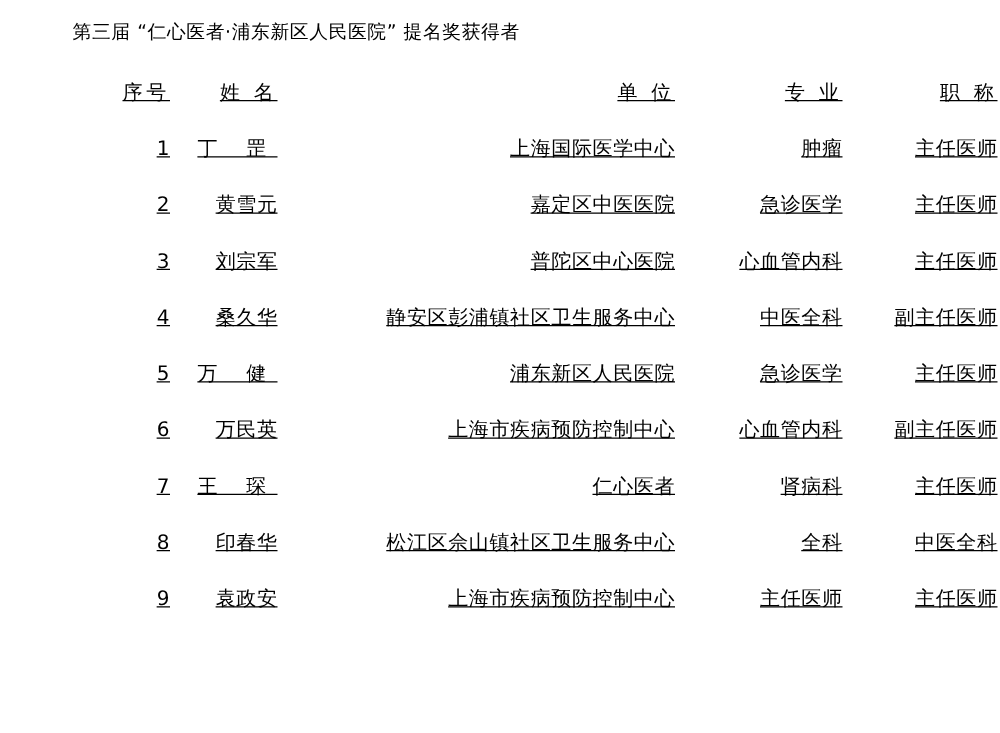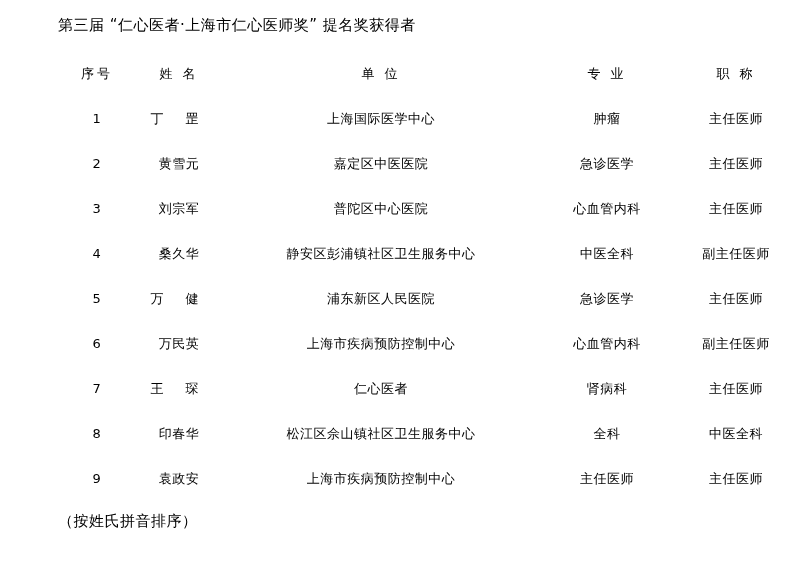--- a/index.html
+++ b/index.html
@@ -36,29 +36,30 @@
     table-layout: fixed;
   }
   table.award-table col.c-no    { width: 78px; }
   table.award-table col.c-name  { width: 86px; }
   table.award-table col.c-org   { width: 318px; }
   table.award-table col.c-major { width: 134px; }
   table.award-table col.c-title { width: 124px; }
 
   table.award-table th,
   table.award-table td {
-    font-size: 13px;
+    font-size: 16px;
     line-height: 20px;
-    text-align: center;
+    text-align: right;
     vertical-align: middle;
     padding: 0;
     height: 45px;
     font-weight: normal;
     white-space: nowrap;
     letter-spacing: 0.5px;
+    text-decoration: underline;
   }
   table.award-table thead th {
     height: 44px;
     letter-spacing: 3px;
   }
   th.h-no, td.d-no { letter-spacing: 3px; }
   th.h-name, th.h-org, th.h-major, th.h-title { letter-spacing: 3px; }
 
   td.d-name {
     letter-spacing: 0.5px;
@@ -73,21 +74,21 @@
     margin-top: 10px;
     letter-spacing: 0.5px;
     white-space: nowrap;
   }
 </style>
 </head>
 <body>
 
 <div class="page">
 
-  <div class="doc-title">第三届 “仁心医者·上海市仁心医师奖” 提名奖获得者</div>
+  <div class="doc-title">第三届 “仁心医者·浦东新区人民医院” 提名奖获得者</div>
 
   <table class="award-table">
     <colgroup>
       <col class="c-no">
         <col class="c-name">
         <col class="c-org">
         <col class="c-major">
         <col class="c-title">
     </colgroup>
     <thead>
@@ -159,15 +160,14 @@
         <tr>
           <td class="d-no">9</td>
           <td class="d-name">袁政安</td>
           <td class="d-org">上海市疾病预防控制中心</td>
           <td class="d-major">主任医师</td>
           <td class="d-title">主任医师</td>
         </tr>
       </tbody>
   </table>
 
-  <div class="footnote">（按姓氏拼音排序）</div>
 
 </div>
 
 </body></html>

